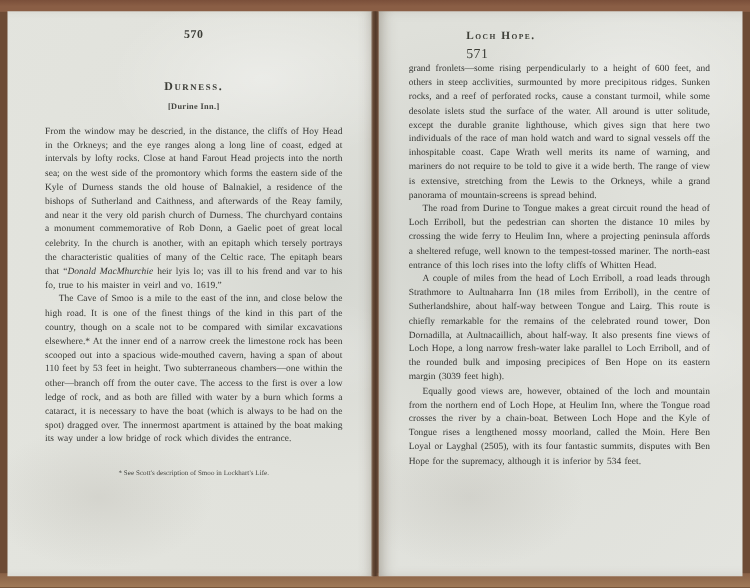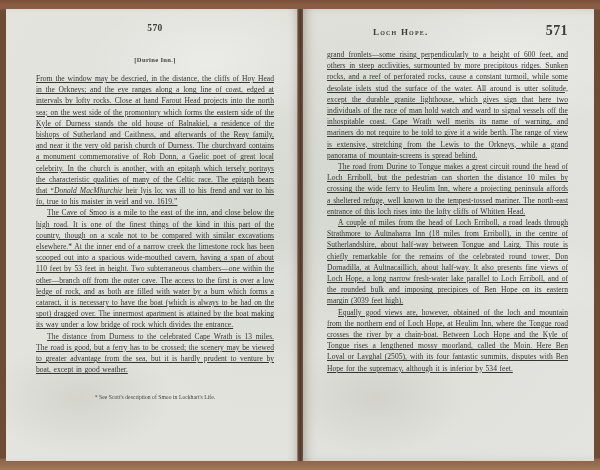--- a/index.html
+++ b/index.html
@@ -98,32 +98,33 @@
     text-align: center;
     font-size: 9.5px;
     letter-spacing: .4px;
     font-weight: 700;
     color: #34352f;
   }
   .rh-right {
     display: flex;
     align-items: baseline;
     justify-content: space-between;
+    flex-direction: column;
   }
   .rh-title {
     font-variant: small-caps;
     font-size: 9px;
     font-weight: 700;
     letter-spacing: 1.2px;
     margin-left: 46px;
     color: #35362f;
   }
   .rh-num {
-    font-size: 14px;
-    font-weight: 700;
+    font-size: 11px;
+    font-weight: 400;
     letter-spacing: .4px;
     color: #34352f;
   }
 
   .chapter-title {
     text-align: center;
     font-variant: small-caps;
     font-size: 9.5px;
     font-weight: 700;
     letter-spacing: 1.3px;
@@ -141,21 +142,20 @@
 
   p.body {
     margin: 0;
     text-align: justify;
     text-align-last: left;
     font-size: 7.55px;
     line-height: 11.2px;
     letter-spacing: .02px;
     word-spacing: .7px;
     color: #2d2e2b;
-    text-decoration: underline;
     -webkit-font-smoothing: none;
   }
   p.body + p.body { text-indent: 11px; }
   p.first { margin-top: 10px; }
   .page-right p.first { margin-top: 0; }
 
   i, .ital { font-style: italic; }
 
   .footnote-wrap {
     margin-top: 10px;
@@ -181,27 +181,27 @@
 
 <div id="spread">
 
   <div class="page page-left">
     <div class="text-col scanish">
 
       <div class="running-head">
         <div class="rh-left-num">570</div>
       </div>
 
+      <div class="chapter-title">Durness.</div>
 
       <div class="chapter-sub">[Durine Inn.]</div>
 
       <p class="body first"><span>From the window may be descried, in the distance, the cliffs of Hoy Head in the Orkneys; and the eye ranges along a long line of coast, edged at intervals by lofty rocks. Close at hand Farout Head projects into the north sea; on the west side of the promontory which forms the eastern side of the Kyle of Durness stands the old house of Balnakiel, a residence of the bishops of Sutherland and Caithness, and afterwards of the Reay family, and near it the very old parish church of Durness. The churchyard contains a monument commemorative of Rob Donn, a Gaelic poet of great local celebrity. In the church is another, with an epitaph which tersely portrays the characteristic qualities of many of the Celtic race. The epitaph bears that “</span><i class="ital">Donald MacMhurchie</i><span> heir lyis lo; vas ill to his frend and var to his fo, true to his maister in veirl and vo.  1619.”</span></p>
 
       <p class="body">The Cave of Smoo is a mile to the east of the inn, and close below the high road. It is one of the finest things of the kind in this part of the country, though on a scale not to be compared with similar excavations elsewhere.* At the inner end of a narrow creek the limestone rock has been scooped out into a spacious wide-mouthed cavern, having a span of about 110 feet by 53 feet in height. Two subterraneous chambers—one within the other—branch off from the outer cave. The access to the first is over a low ledge of rock, and as both are filled with water by a burn which forms a cataract, it is necessary to have the boat (which is always to be had on the spot) dragged over. The innermost apartment is attained by the boat making its way under a low bridge of rock which divides the entrance.</p>
-      <p class="body">The distance from Durness to the celebrated Cape Wrath is 13 miles. The road is good, but a ferry has to be crossed; the scenery may be viewed to greater advantage from the sea, but it is hardly prudent to venture by boat, except in good weather.</p>
 
       <div class="footnote-wrap">
         <p class="footnote">* See Scott's description of Smoo in Lockhart's Life.</p>
       </div>
 
     </div>
   </div>
 
   <div id="gutter"></div>
 

